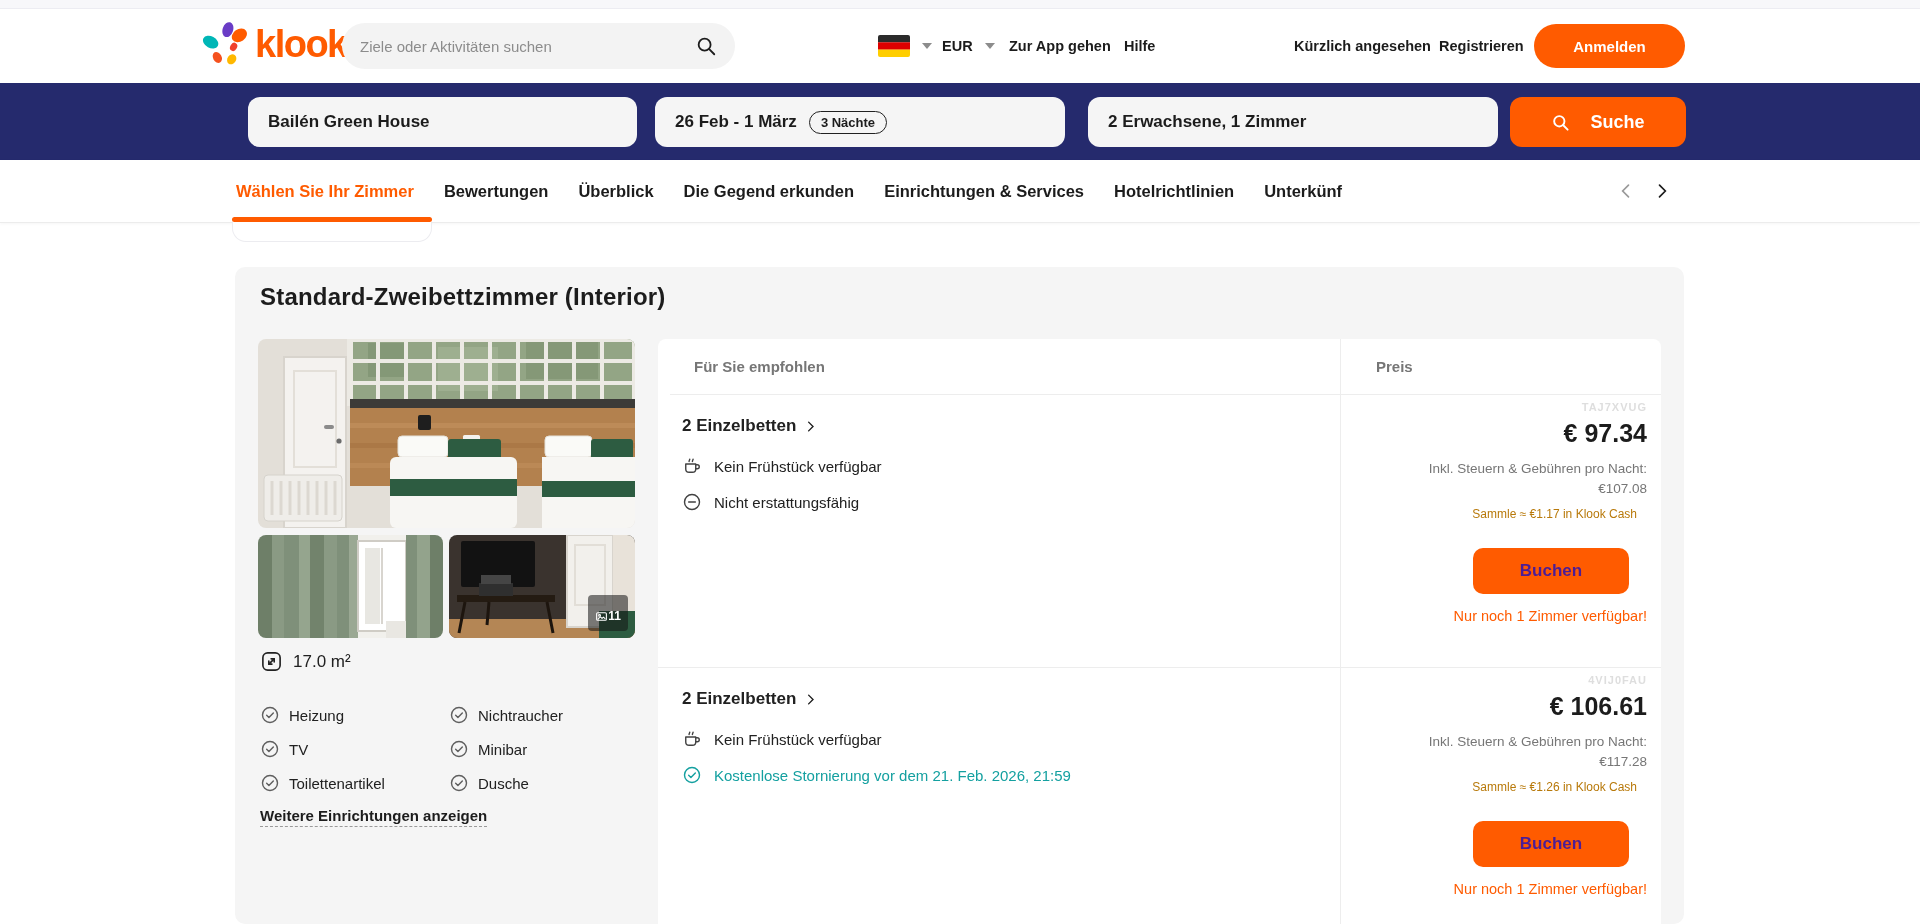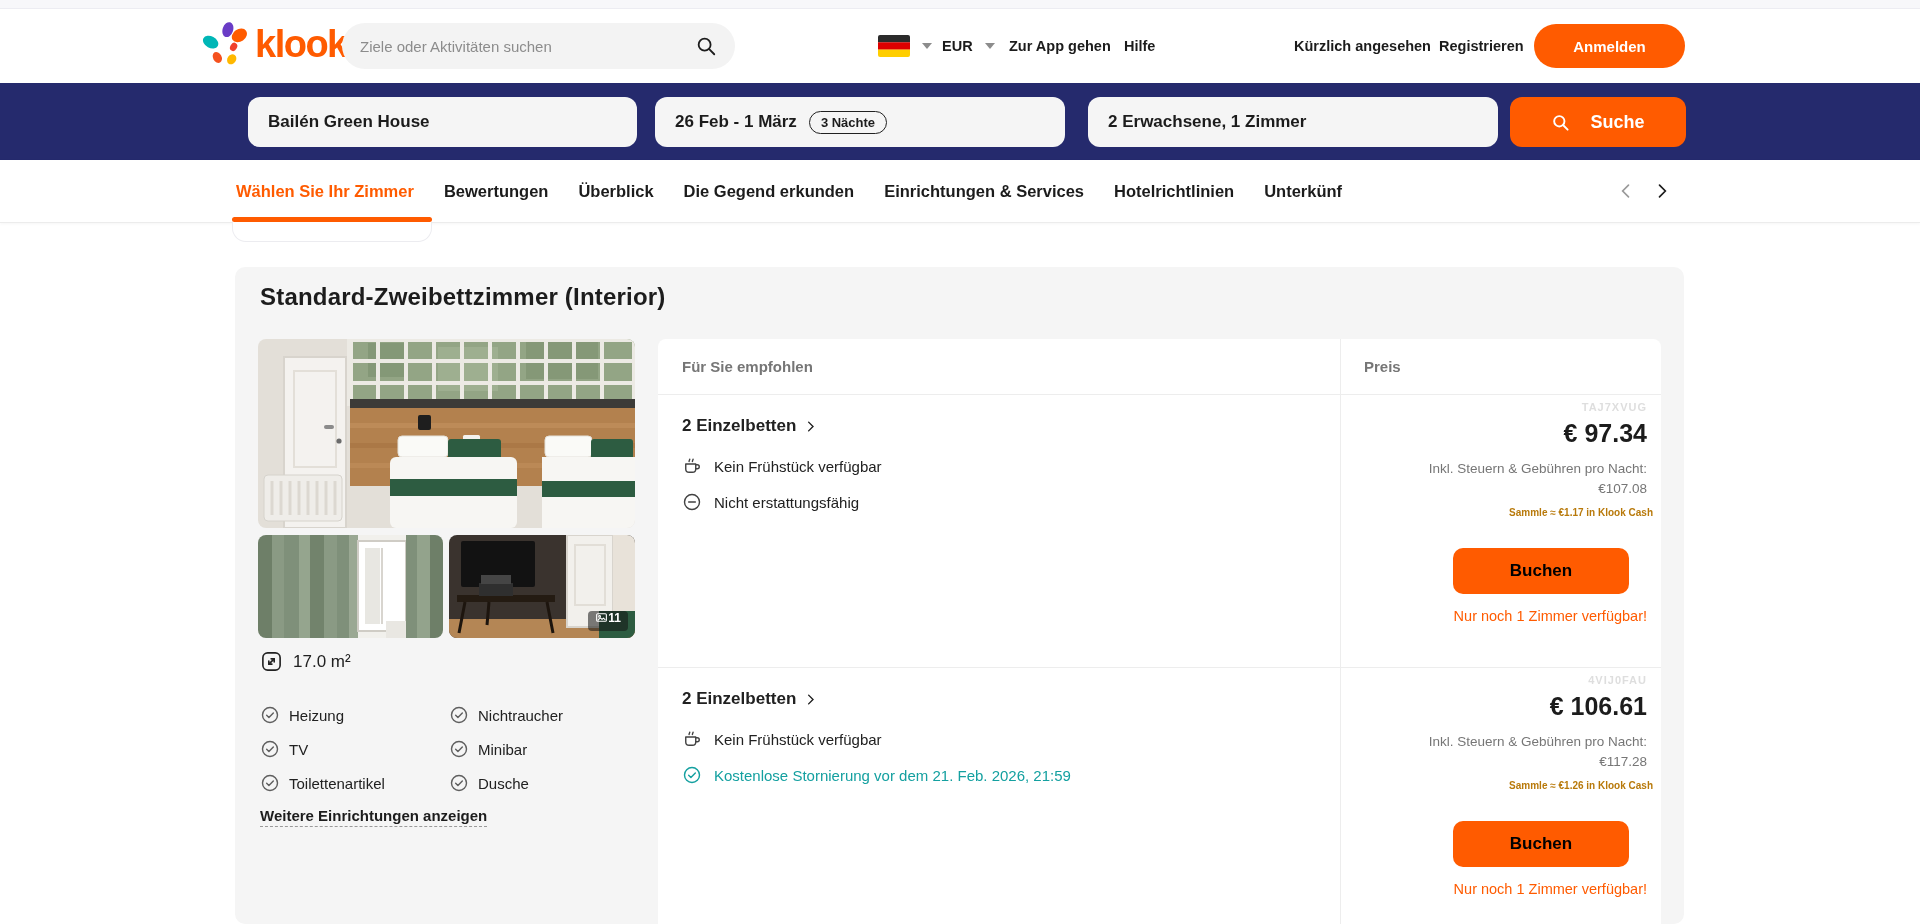--- a/index.html
+++ b/index.html
@@ -38,47 +38,47 @@
   .active-underline{position:absolute;left:232px;top:217px;width:200px;height:5px;border-radius:3px;background:#ff5b00;z-index:3;}
   .active-pill{position:absolute;left:232px;top:222px;width:200px;height:20px;background:#fff;border:1px solid #ececf0;border-top:none;border-radius:0 0 14px 14px;box-sizing:border-box;z-index:2;}
 
   
   .room-card{position:absolute;left:235px;top:267px;width:1449px;height:657px;background:#f5f5f5;border-radius:10px;}
   .room-title{position:absolute;left:25px;top:16px;font-size:24px;font-weight:700;margin:0;color:#1c1c1c;letter-spacing:.2px;}
 
   .photo-main{position:absolute;left:23px;top:72px;width:377px;height:189px;border-radius:8px;overflow:hidden;cursor:pointer;}
   .thumb1{position:absolute;left:23px;top:268px;width:185px;height:103px;border-radius:8px;overflow:hidden;cursor:pointer;}
   .thumb2{position:absolute;left:214px;top:268px;width:186px;height:103px;border-radius:8px;overflow:hidden;cursor:pointer;}
-  .count-badge{position:absolute;right:7px;bottom:7px;height:20px;padding:0 7px;border-radius:4px;background:rgba(20,20,20,.55);color:#fff;font-size:12px;font-weight:600;display:flex;align-items:flex-start;cursor:pointer;}
+  .count-badge{position:absolute;right:7px;bottom:7px;height:20px;padding:8px 7px;border-radius:4px;background:rgba(20,20,20,.55);color:#fff;font-size:12px;font-weight:600;display:flex;align-items:flex-end;cursor:pointer;}
 
   .size-row{position:absolute;left:25px;top:383px;display:flex;align-items:center;gap:10px;font-size:17px;color:#212121;}
   .amenities{position:absolute;left:25px;top:437px;display:grid;grid-template-columns:189px auto;row-gap:12px;font-size:15px;}
   .amenity{display:flex;align-items:center;gap:9px;height:22px;}
   .more-link{position:absolute;left:25px;top:540px;font-size:15px;font-weight:700;color:#1c1c1c;border-bottom:1.5px dashed #9a9a9a;padding-bottom:2px;cursor:pointer;display:inline-block;}
 
   
   .rate-table{position:absolute;left:423px;top:72px;width:1003px;height:585px;background:#fff;border-radius:8px 8px 0 0;}
   .vline{position:absolute;left:682px;top:0;bottom:0;width:1px;background:#ededed;}
-  .thead{position:absolute;top:0;left:0;right:0;height:55px;border-bottom:1px solid #ededed;font-size:15px;font-weight:700;color:#767676;}
+  .thead{position:absolute;top:0;left:12px;right:0;height:55px;border-bottom:1px solid #ededed;font-size:15px;font-weight:700;color:#767676;}
   .th-rec{position:absolute;left:24px;line-height:55px;}
   .th-price{position:absolute;left:706px;line-height:55px;}
   .opt{position:absolute;left:0;right:0;}
   .opt1{top:55px;height:273px;border-bottom:1px solid #ededed;}
   .opt2{top:328px;height:257px;}
   .bed-row{position:absolute;left:24px;top:22px;display:flex;align-items:center;gap:7px;font-size:17px;font-weight:700;cursor:pointer;}
   .feat{position:absolute;left:24px;display:flex;align-items:center;gap:12px;font-size:15px;color:#212121;}
   .feat-1{top:62px;}
   .feat-2{top:98px;}
   .feat-2.teal{color:#14a0a0;}
   .code{position:absolute;right:14px;top:7px;font-size:11px;font-weight:700;color:#dedede;letter-spacing:1px;}
   .price{position:absolute;right:14px;top:25px;font-size:25px;font-weight:700;color:#1c1c1c;}
   .tax1{position:absolute;right:14px;top:67px;font-size:13.5px;color:#767676;}
   .tax2{position:absolute;right:14px;top:87px;font-size:13.5px;color:#767676;}
-  .cash{position:absolute;right:8px;top:113px;font-size:10px;font-weight:700;color:#b8790a;}
-  .book-btn{position:absolute;right:32px;top:154px;width:176px;height:46px;background:#ff5b00;color:#000000;font-size:17px;font-weight:700;border:none;border-radius:10px;font-family:inherit;cursor:pointer;}
+  .cash{position:absolute;right:24px;top:113px;font-size:12px;font-weight:400;color:#b8790a;}
+  .book-btn{position:absolute;right:32px;top:154px;width:156px;height:46px;background:#ff5b00;color:#4c1d95;font-size:17px;font-weight:700;border:none;border-radius:10px;font-family:inherit;cursor:pointer;}
   .urgency{position:absolute;right:14px;top:214px;font-size:14.5px;color:#ff5b00;}
 
   .ico{flex:none;display:block;}
 </style>
 </head>
 <body>
 
 <div class="page">
   <div class="topstrip"></div>
 

